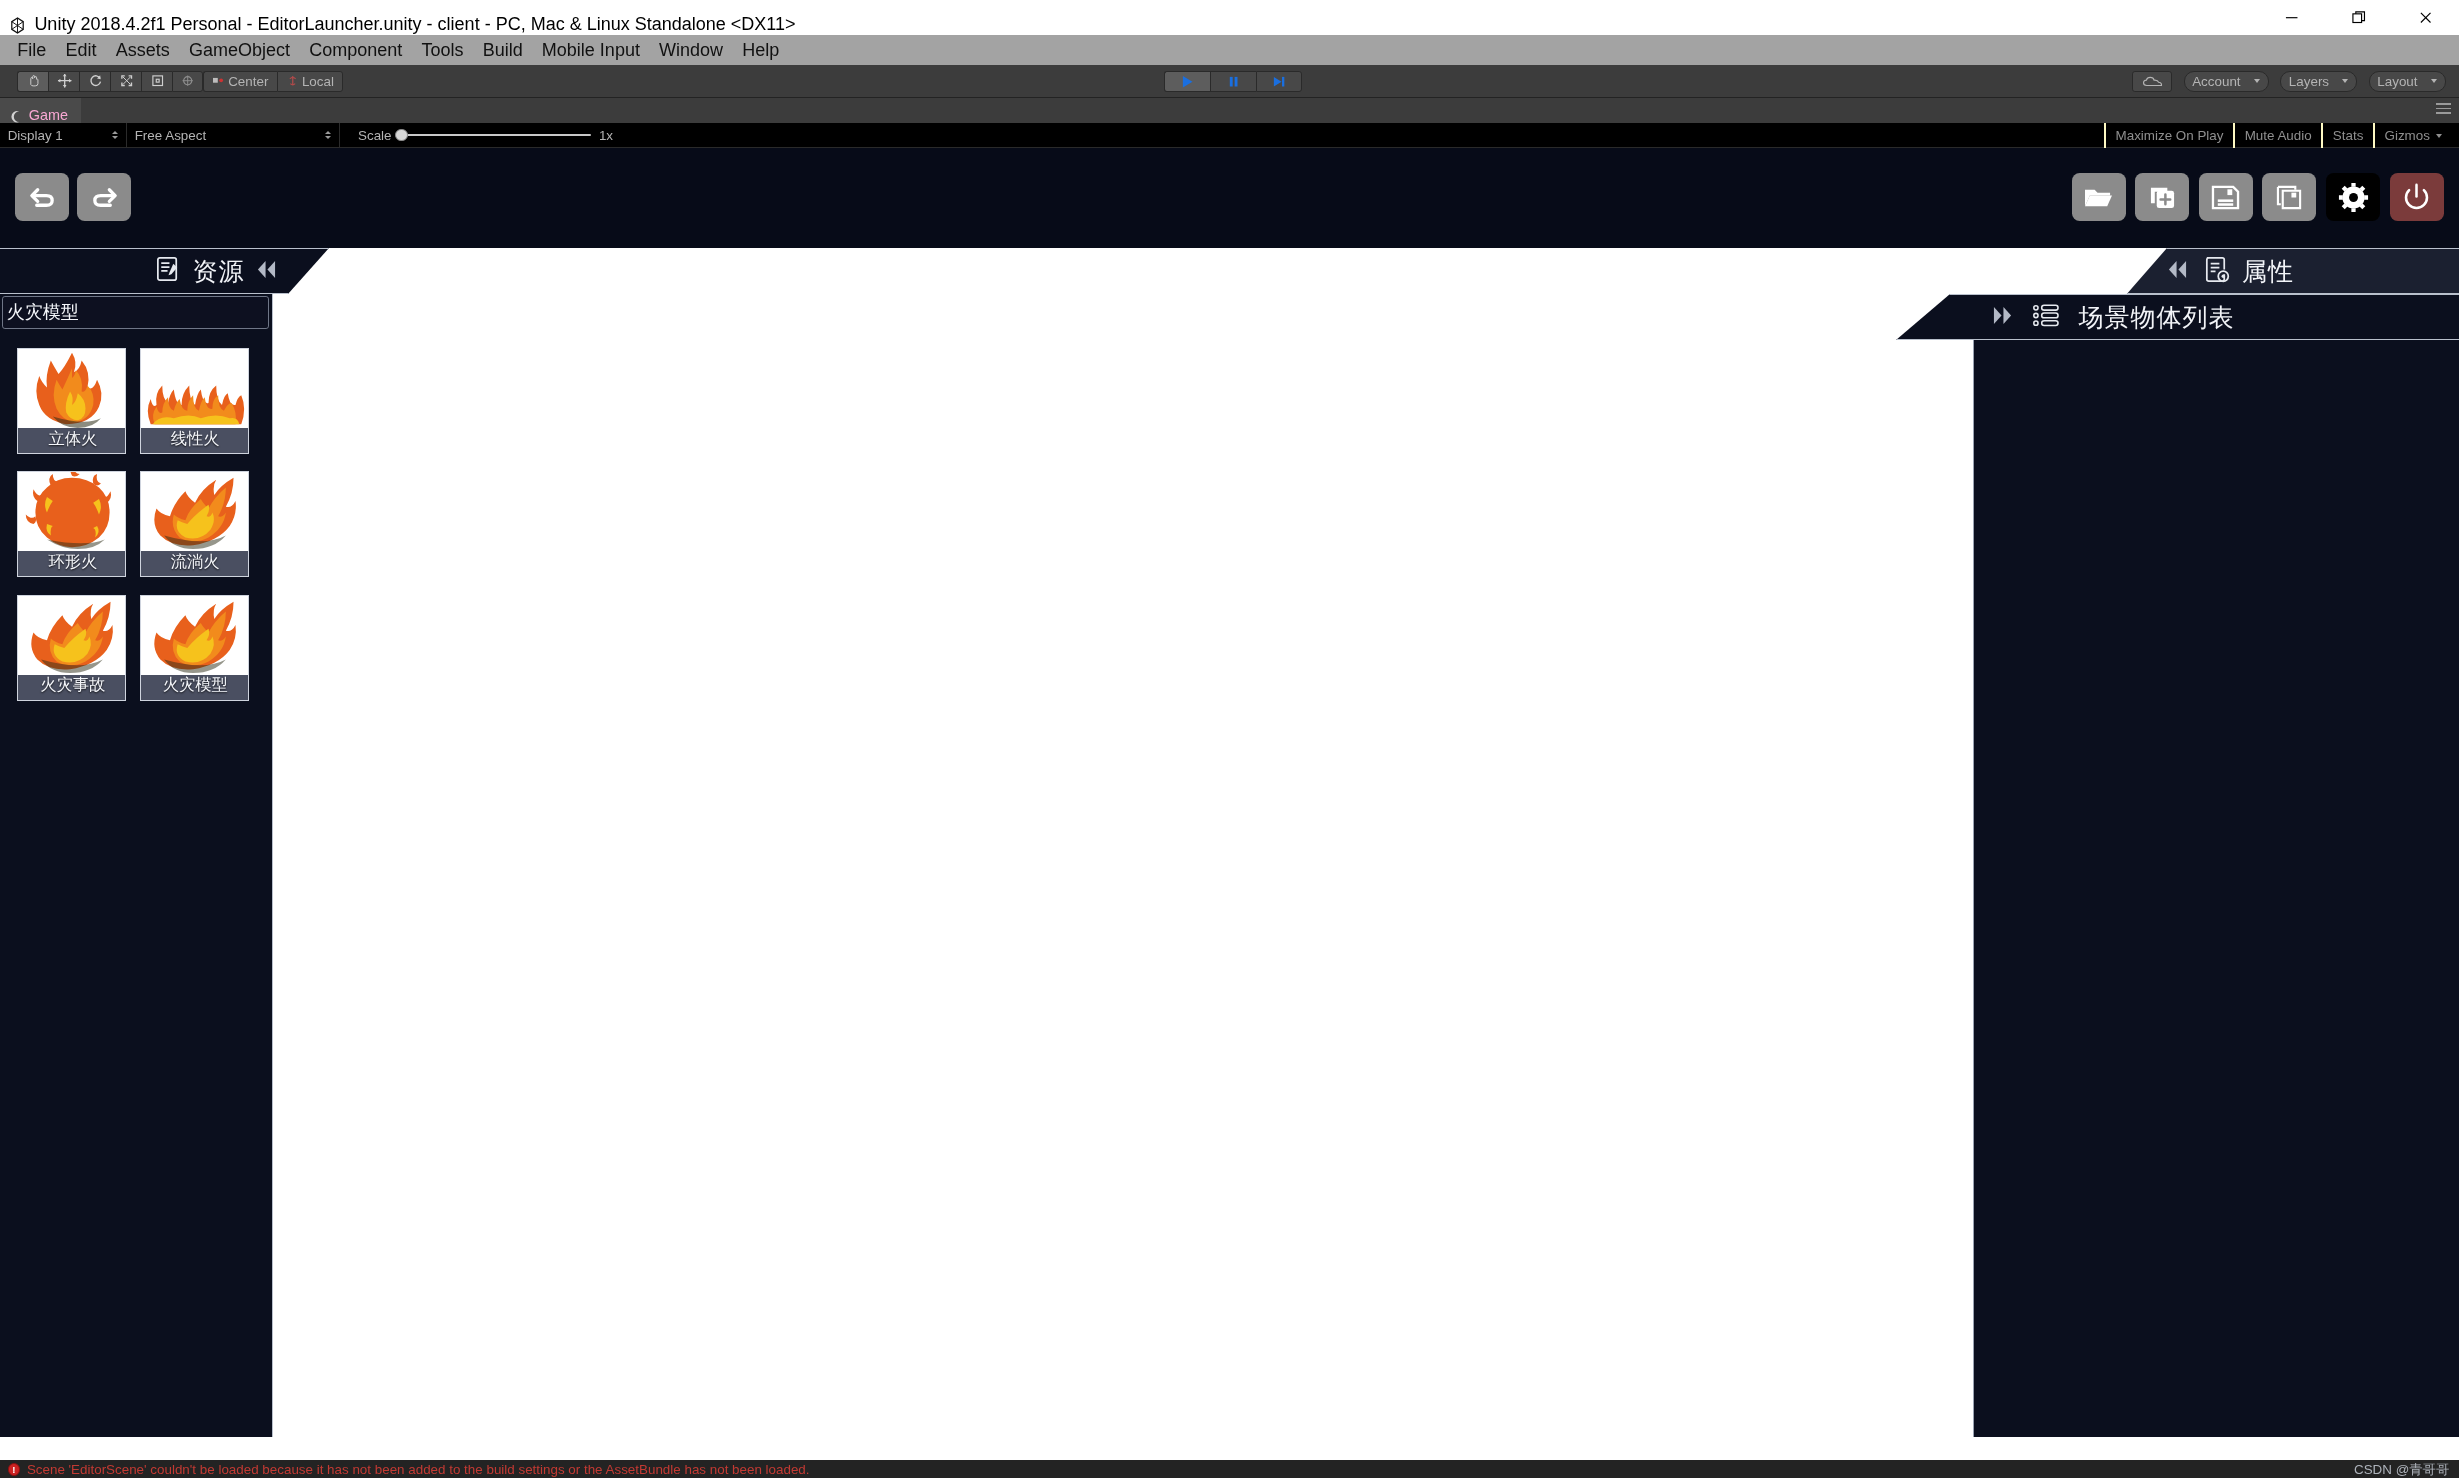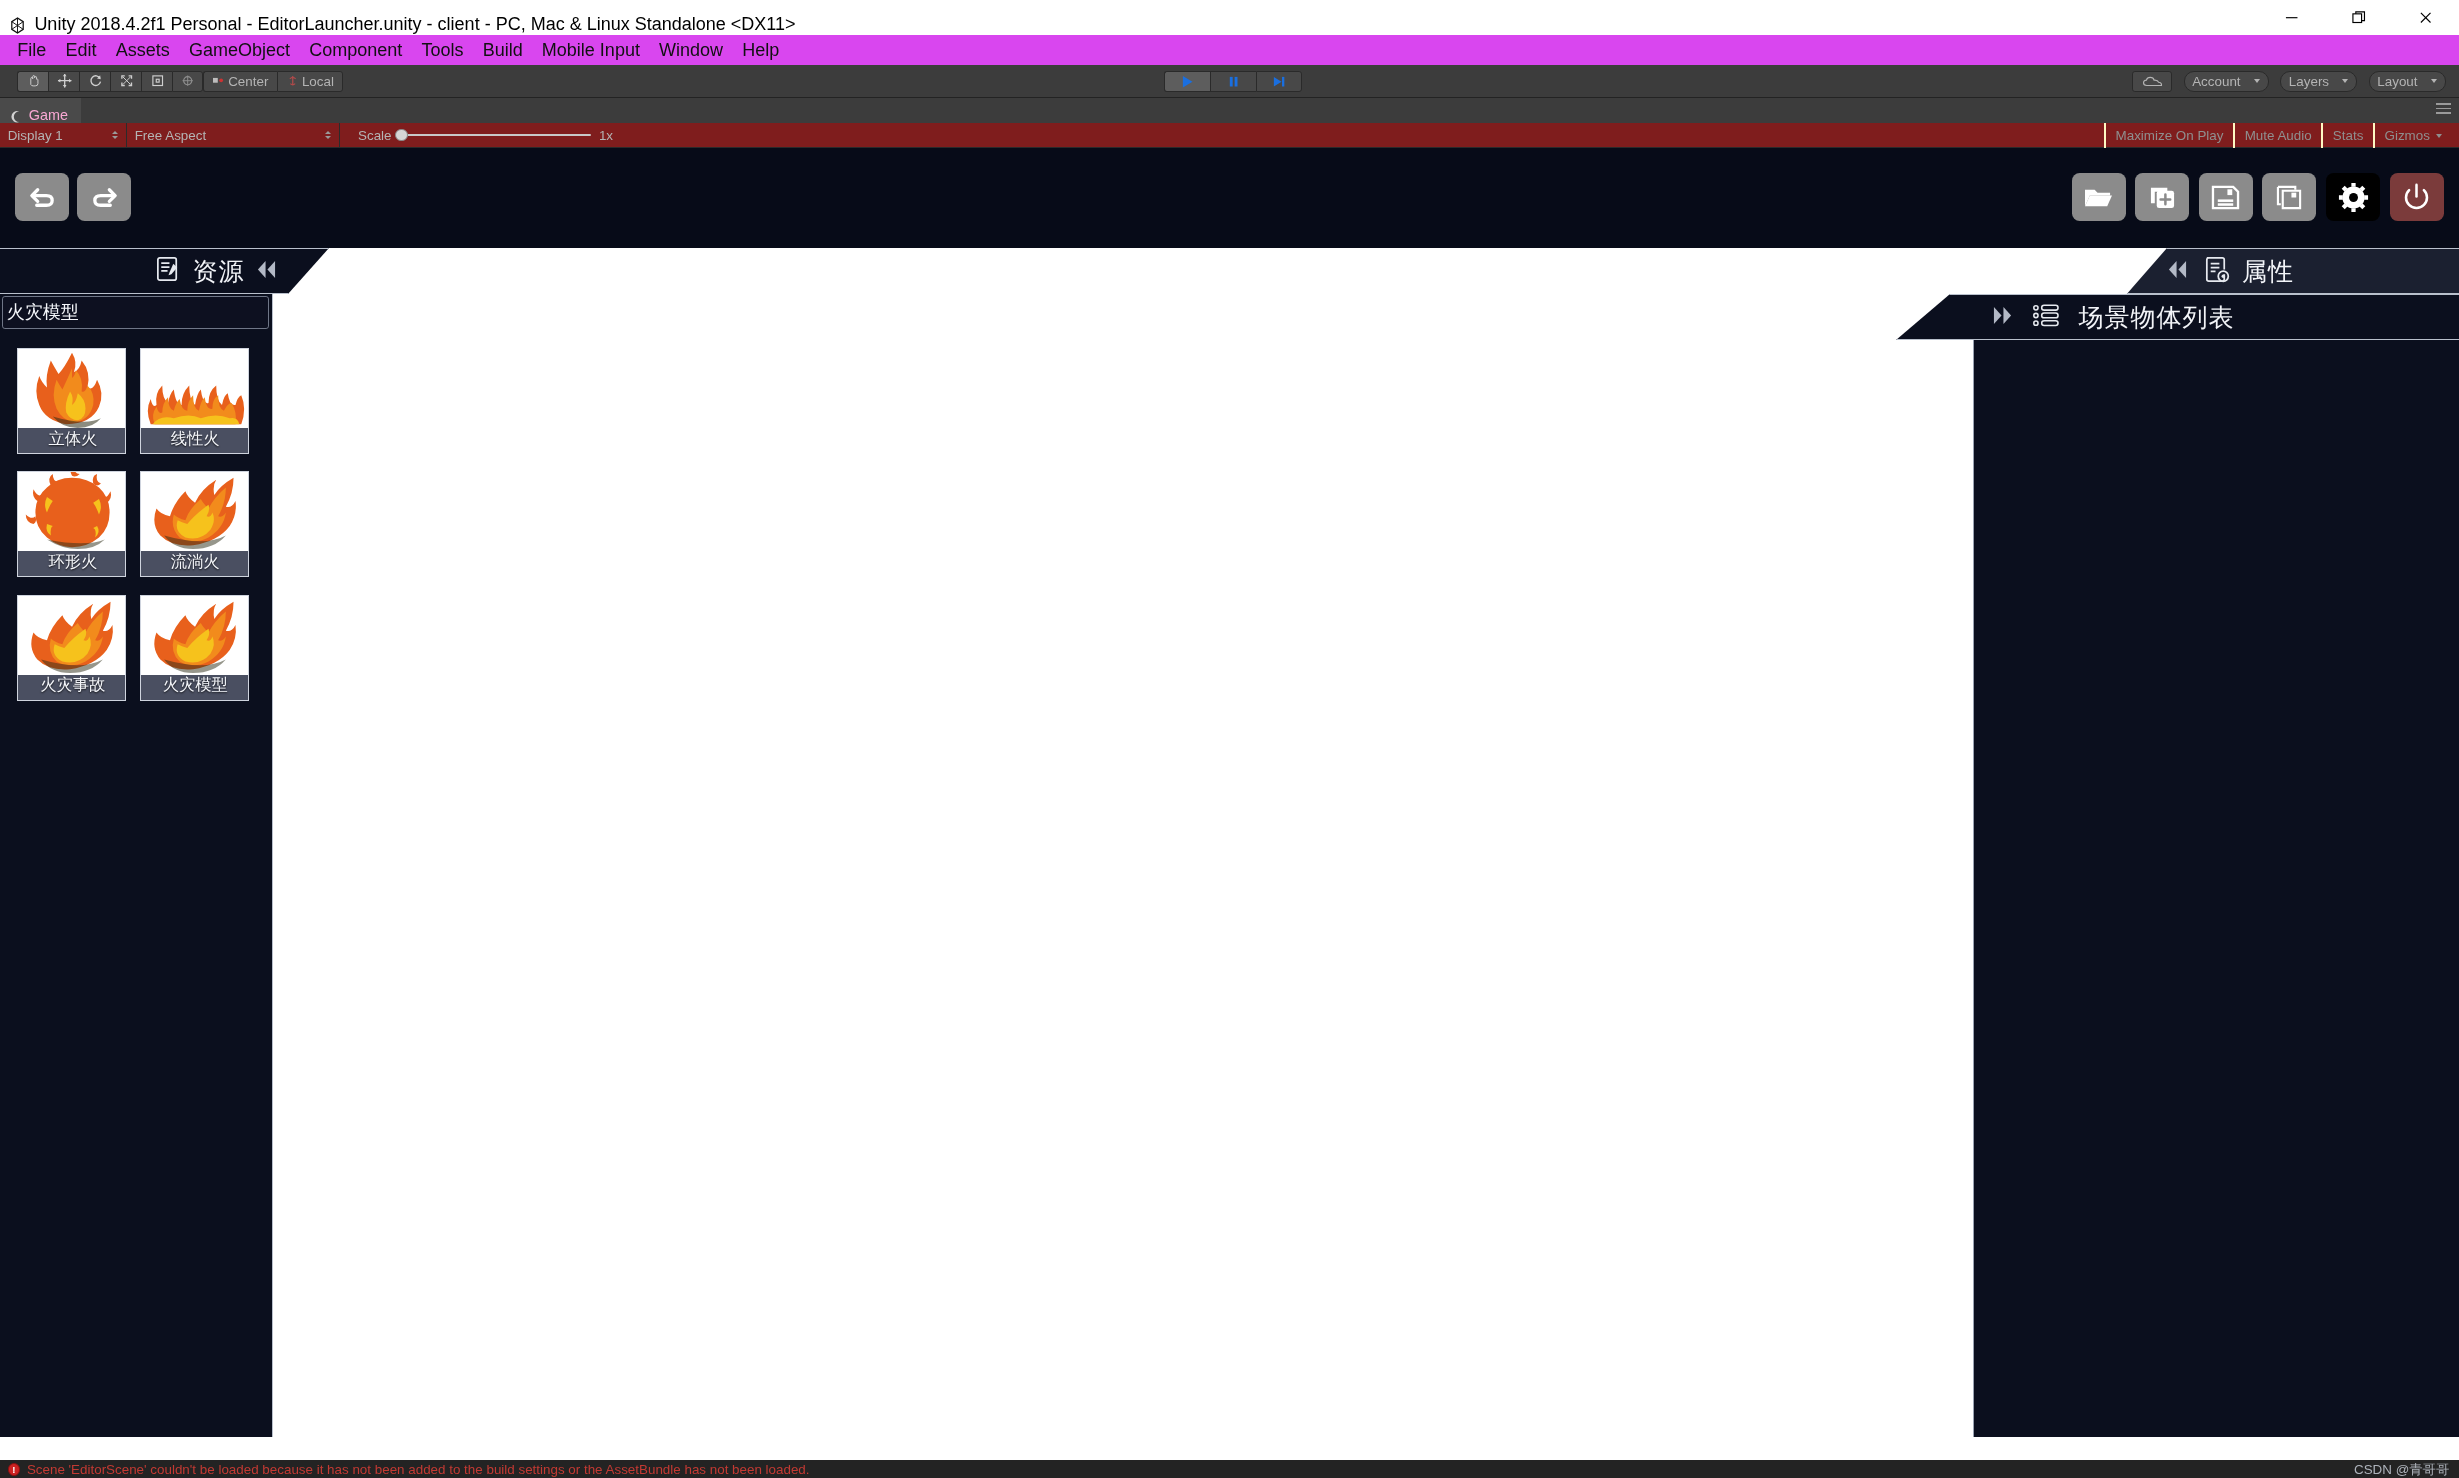--- a/index.html
+++ b/index.html
@@ -25,21 +25,21 @@
   .wbtns { position: absolute; right: 0; top: 0; height: 35px; display: flex; }
   .wbtn {
     width: 67px; height: 35px; display: flex; align-items: center; justify-content: center;
     background: #fff;
   }
   .wbtn svg { display: block; }
 
   
   .menubar {
     position: absolute; left: 0; top: 35px; width: 2459px; height: 31px;
-    background: #d946ef; display: flex; align-items: center; padding-left: 7.7px;
+    background: #a3a3a3; display: flex; align-items: center; padding-left: 7.7px;
   }
   .menu-item {
     font-size: 18px; color: #111; padding: 0 9.6px; white-space: nowrap;
     line-height: 31px; font-family: "Liberation Sans", sans-serif;
   }
 
   
   .unity-toolbar {
     position: absolute; left: 0; top: 65px; width: 2459px; height: 33px;
     background: #3c3c3c;
@@ -95,21 +95,21 @@
     position: absolute; left: 0; top: 0; height: 25px; padding: 0 13.4px 0 9.6px;
     background: #4a4a4a; display: flex; align-items: flex-end; gap: 5.8px;
     font-size: 14.4px; color: #f9a8d4;
   }
   .gv-menu { position: absolute; right: 7.7px; top: 4.8px; width: 15.4px; height: 13.4px; }
   .gv-menu span { display:block; height:1.9px; background:#9a9a9a; margin-bottom:2.9px; }
 
   
   .gameview-ctrl {
     position: absolute; left: 0; top: 123px; width: 2459px; height: 25px;
-    background: #7f1d1d; border-bottom: 1px solid #2a2a2a;
+    background: #000000; border-bottom: 1px solid #2a2a2a;
     display: flex; align-items: center;
   }
   .gv-select {
     height: 25px; padding: 0 7.7px; display: flex; align-items: center;
     justify-content: space-between; font-size: 13.4px; color: #b4b4b4;
     border-right: 1px solid #2b2b2b;
   }
   .gv-select .arrows { display:flex; flex-direction:column; gap:1.9px; margin-left:13.4px; }
   .gv-select .arrows i { width:0;height:0;border-left:3.8px solid transparent;border-right:3.8px solid transparent; }
   .gv-select .arrows i.up { border-bottom:3.8px solid #9a9a9a; }

